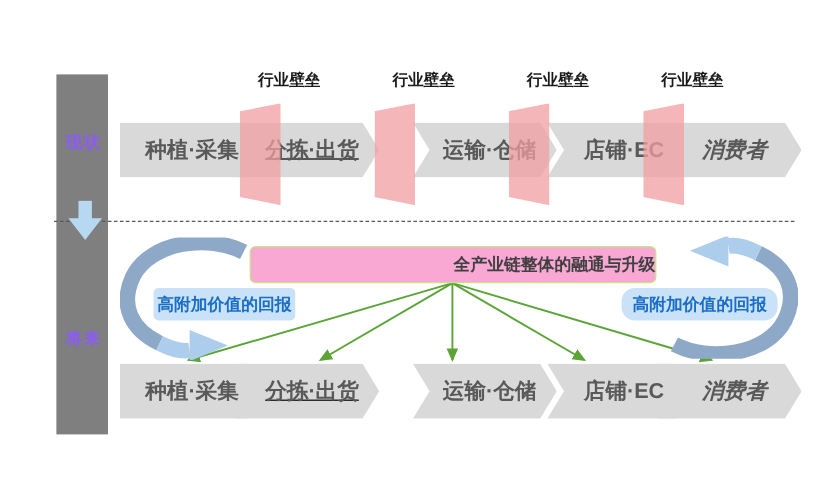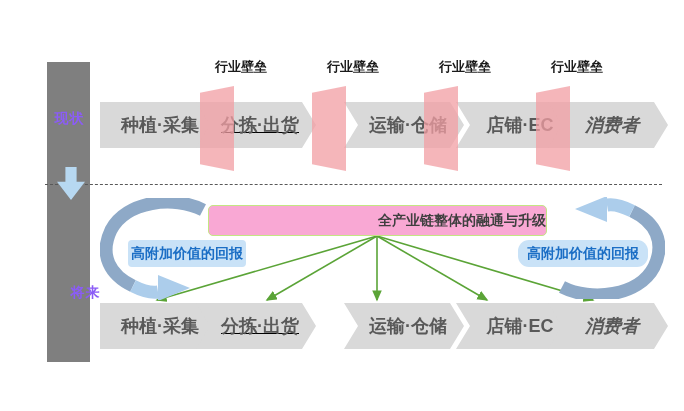--- a/index.html
+++ b/index.html
@@ -5,21 +5,21 @@
   html,body{margin:0;padding:0;background:#fff;}
   .canvas{
     position:relative;width:684px;height:411px;background:#ffffff;overflow:hidden;
     font-family:"Liberation Sans","DejaVu Sans",sans-serif;
   }
   
   .side-bar{position:absolute;left:47px;top:62px;width:43px;height:300px;background:#7f7f7f;z-index:1;}
   .side-label{position:absolute;left:47px;width:45px;text-align:center;color:#8b5cf6;
     font-size:14px;font-weight:bold;z-index:3;letter-spacing:1px;}
   .side-label.current{top:110px;}
-  .side-label.future{top:284px;margin-left:16px;}
+  .side-label.future{top:274px;}
 
   
   .divider{position:absolute;left:45px;top:184px;width:617px;height:0;
     border-top:1px dashed #595959;z-index:2;}
 
   
   .down-arrow{position:absolute;left:57px;top:167px;width:28px;height:33px;background:#b7d8f1;z-index:4;
     clip-path:polygon(30% 0,70% 0,70% 45%,100% 45%,50% 100%,0 45%,30% 45%);}
 
   

